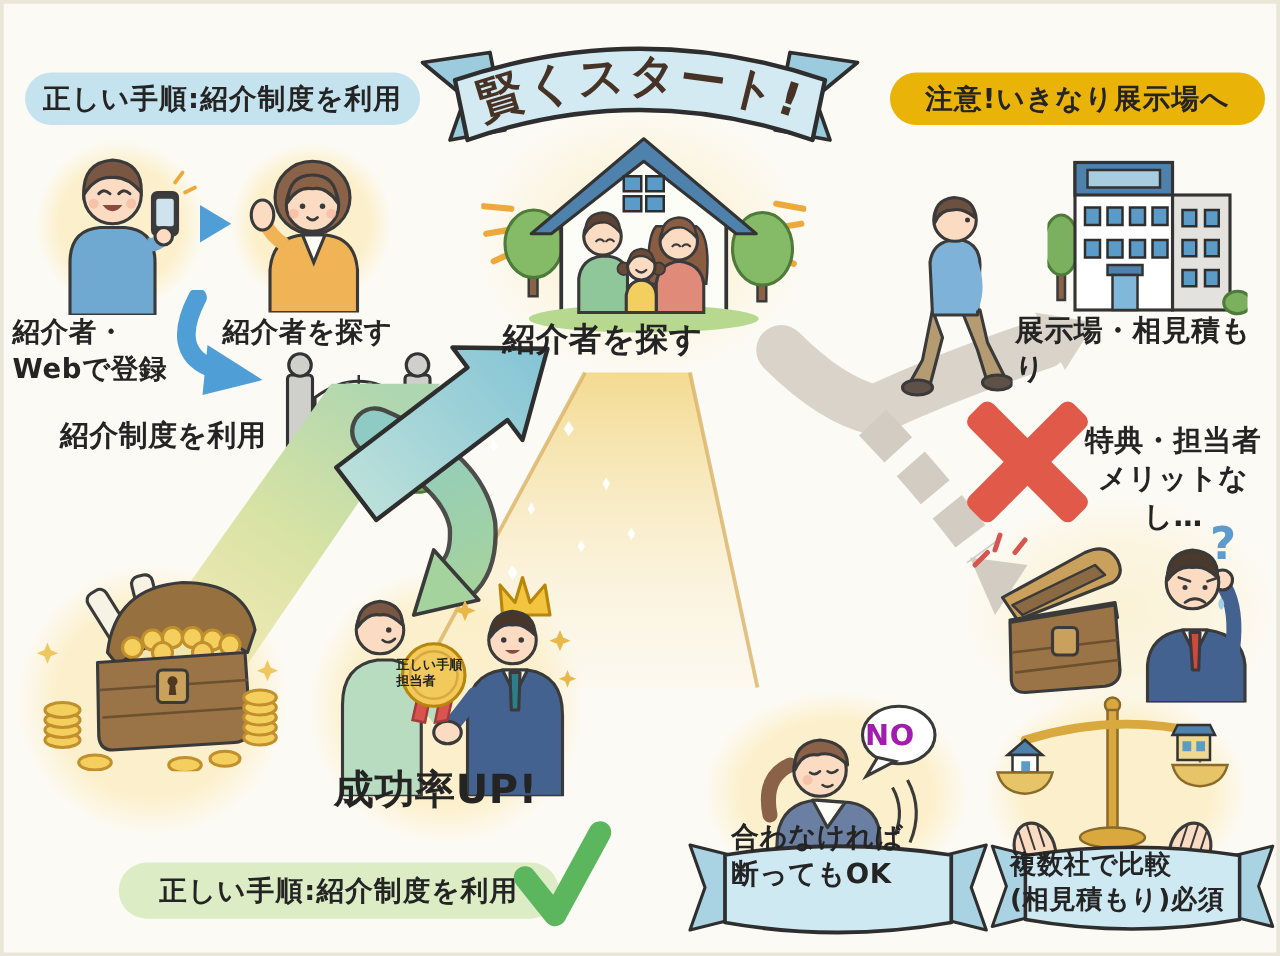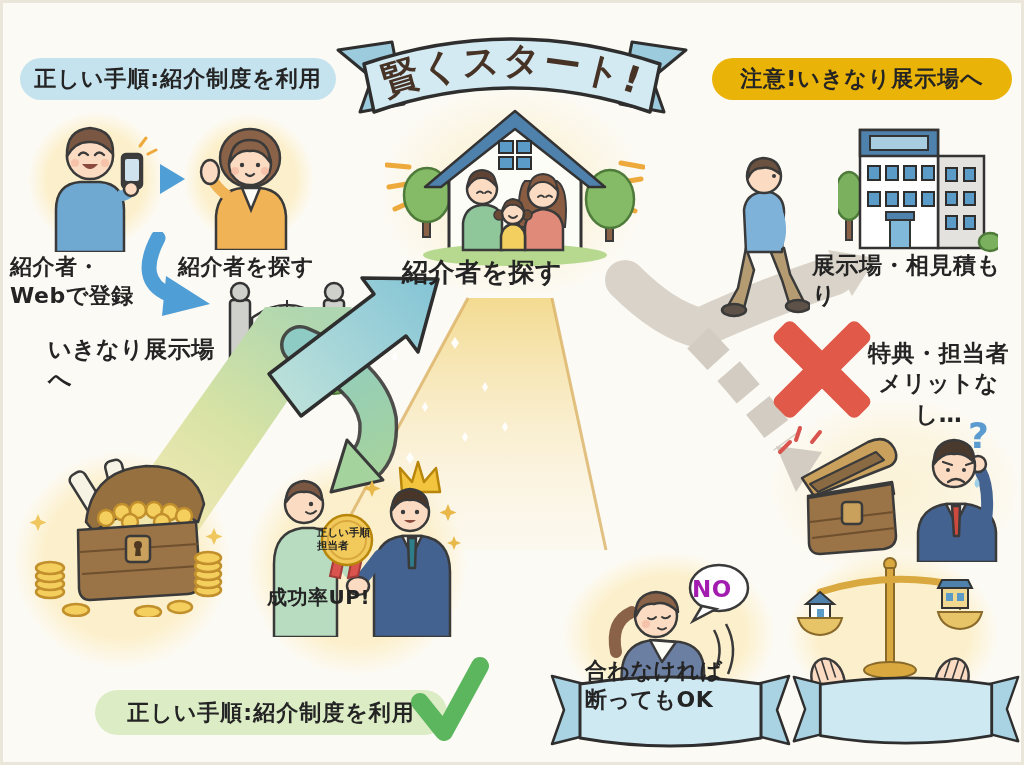--- a/index.html
+++ b/index.html
@@ -159,21 +159,21 @@
 
   <div class="label z4" style="left:10px;top:252px;width:172px;font-size:22px">紹介者・
 Webで登録</div>
   <div class="label z4" style="left:178px;top:252px;width:152px;font-size:22px">紹介者を探す</div>
 
   <svg class="abs z3" style="left:128px;top:232px" width="110" height="95" viewBox="0 0 110 95">
     <path d="M30,6 Q8,48 40,62" fill="none" stroke="#4f9ed6" stroke-width="15" stroke-linecap="round"></path>
     <polygon points="38,44 82,72 34,84" fill="#4f9ed6"></polygon>
   </svg>
 
-  <div class="label z4" style="left:48px;top:334px;width:168px;font-size:23px">いきなり展示場へ</div>
+  <div class="label z4" style="left:48px;top:334px;width:168px;font-size:23px">紹介制度を利用</div>
 
   <svg class="abs z2" style="left:385px;top:95px" width="260" height="185" viewBox="0 0 260 185">
     <g stroke="#eda93b" stroke-width="5" stroke-linecap="round">
       <line x1="4" y1="92" x2="28" y2="88"></line>
         <line x1="10" y1="114" x2="32" y2="104"></line>
         <line x1="2" y1="70" x2="24" y2="72"></line>
       <line x1="232" y1="88" x2="256" y2="84"></line>
         <line x1="228" y1="108" x2="250" y2="116"></line>
         <line x1="236" y1="68" x2="258" y2="72"></line>
     </g>
@@ -283,21 +283,21 @@
       <circle cx="95" cy="88" r="19" fill="none" stroke="#d9a93f" stroke-width="2"></circle>
     </g>
     <g fill="#e8b84a">
       <path d="M120,28 l2.5,6 6,2.5 -6,2.5 -2.5,6 -2.5,-6 -6,-2.5 6,-2.5 Z"></path>
       <path d="M196,52 l2.5,6 6,2.5 -6,2.5 -2.5,6 -2.5,-6 -6,-2.5 6,-2.5 Z"></path>
       <path d="M202,84 l2,5 5,2 -5,2 -2,5 -2,-5 -5,-2 5,-2 Z"></path>
     </g>
   </svg>
   <div class="label z4" style="left:317px;top:526px;width:60px;font-size:10.5px;line-height:1.25;letter-spacing:0">正しい手順
 担当者</div>
-  <div class="label z4" style="left:267px;top:584px;width:180px;font-size:20px">成功率UP!</div>
+  <div class="label z4" style="left:267px;top:610px;width:180px;font-size:32px">成功率UP!</div>
 
   <div class="pill z4" style="left:95px;top:690px;width:352px;height:45px;background:#dcedc6">正しい手順:紹介制度を利用</div>
   <svg class="abs z5" style="left:406px;top:656px" width="84" height="92" viewBox="0 0 84 92">
     <path d="M14,46 L38,76 L74,10" fill="none" stroke="#5cb65e" stroke-width="18" stroke-linecap="round" stroke-linejoin="round"></path>
   </svg>
 
   <svg class="abs z2" style="left:718px;top:148px" width="92" height="175" viewBox="0 0 92 175">
     <g stroke="#3a3a3a" stroke-width="2.5" stroke-linejoin="round">
       <path d="M28,100 L20,140 L10,158 L26,160 L36,122 Z" fill="#b59b72"></path>
       <path d="M52,102 L64,132 L72,158 L86,154 L72,126 L66,100 Z" fill="#b59b72"></path>
@@ -448,14 +448,16 @@
     <path d="M32,22 Q122,8 213,22 L213,76 Q122,92 32,76 Z" fill="#cfe9f3" stroke="#2e2e2e" stroke-width="3" stroke-linejoin="round"></path>
   </svg>
   <div class="label z5" style="left:585px;top:656px;width:172px;font-size:22px">合わなければ
 断ってもOK</div>
 
   <svg class="abs z4" style="left:790px;top:660px" width="232" height="100" viewBox="0 0 245 98">
     <polygon points="4,14 36,22 36,74 4,82 16,48" fill="#a9d2e2" stroke="#2e2e2e" stroke-width="2.5" stroke-linejoin="round"></polygon>
     <polygon points="241,14 209,22 209,74 241,82 229,48" fill="#a9d2e2" stroke="#2e2e2e" stroke-width="2.5" stroke-linejoin="round"></polygon>
     <path d="M32,22 Q122,8 213,22 L213,76 Q122,92 32,76 Z" fill="#cfe9f3" stroke="#2e2e2e" stroke-width="3" stroke-linejoin="round"></path>
   </svg>
+  <div class="label z5" style="left:808px;top:678px;width:196px;font-size:21px">複数社で比較
+(相見積もり)必須</div>
 
 </div>
 
 </body></html>

